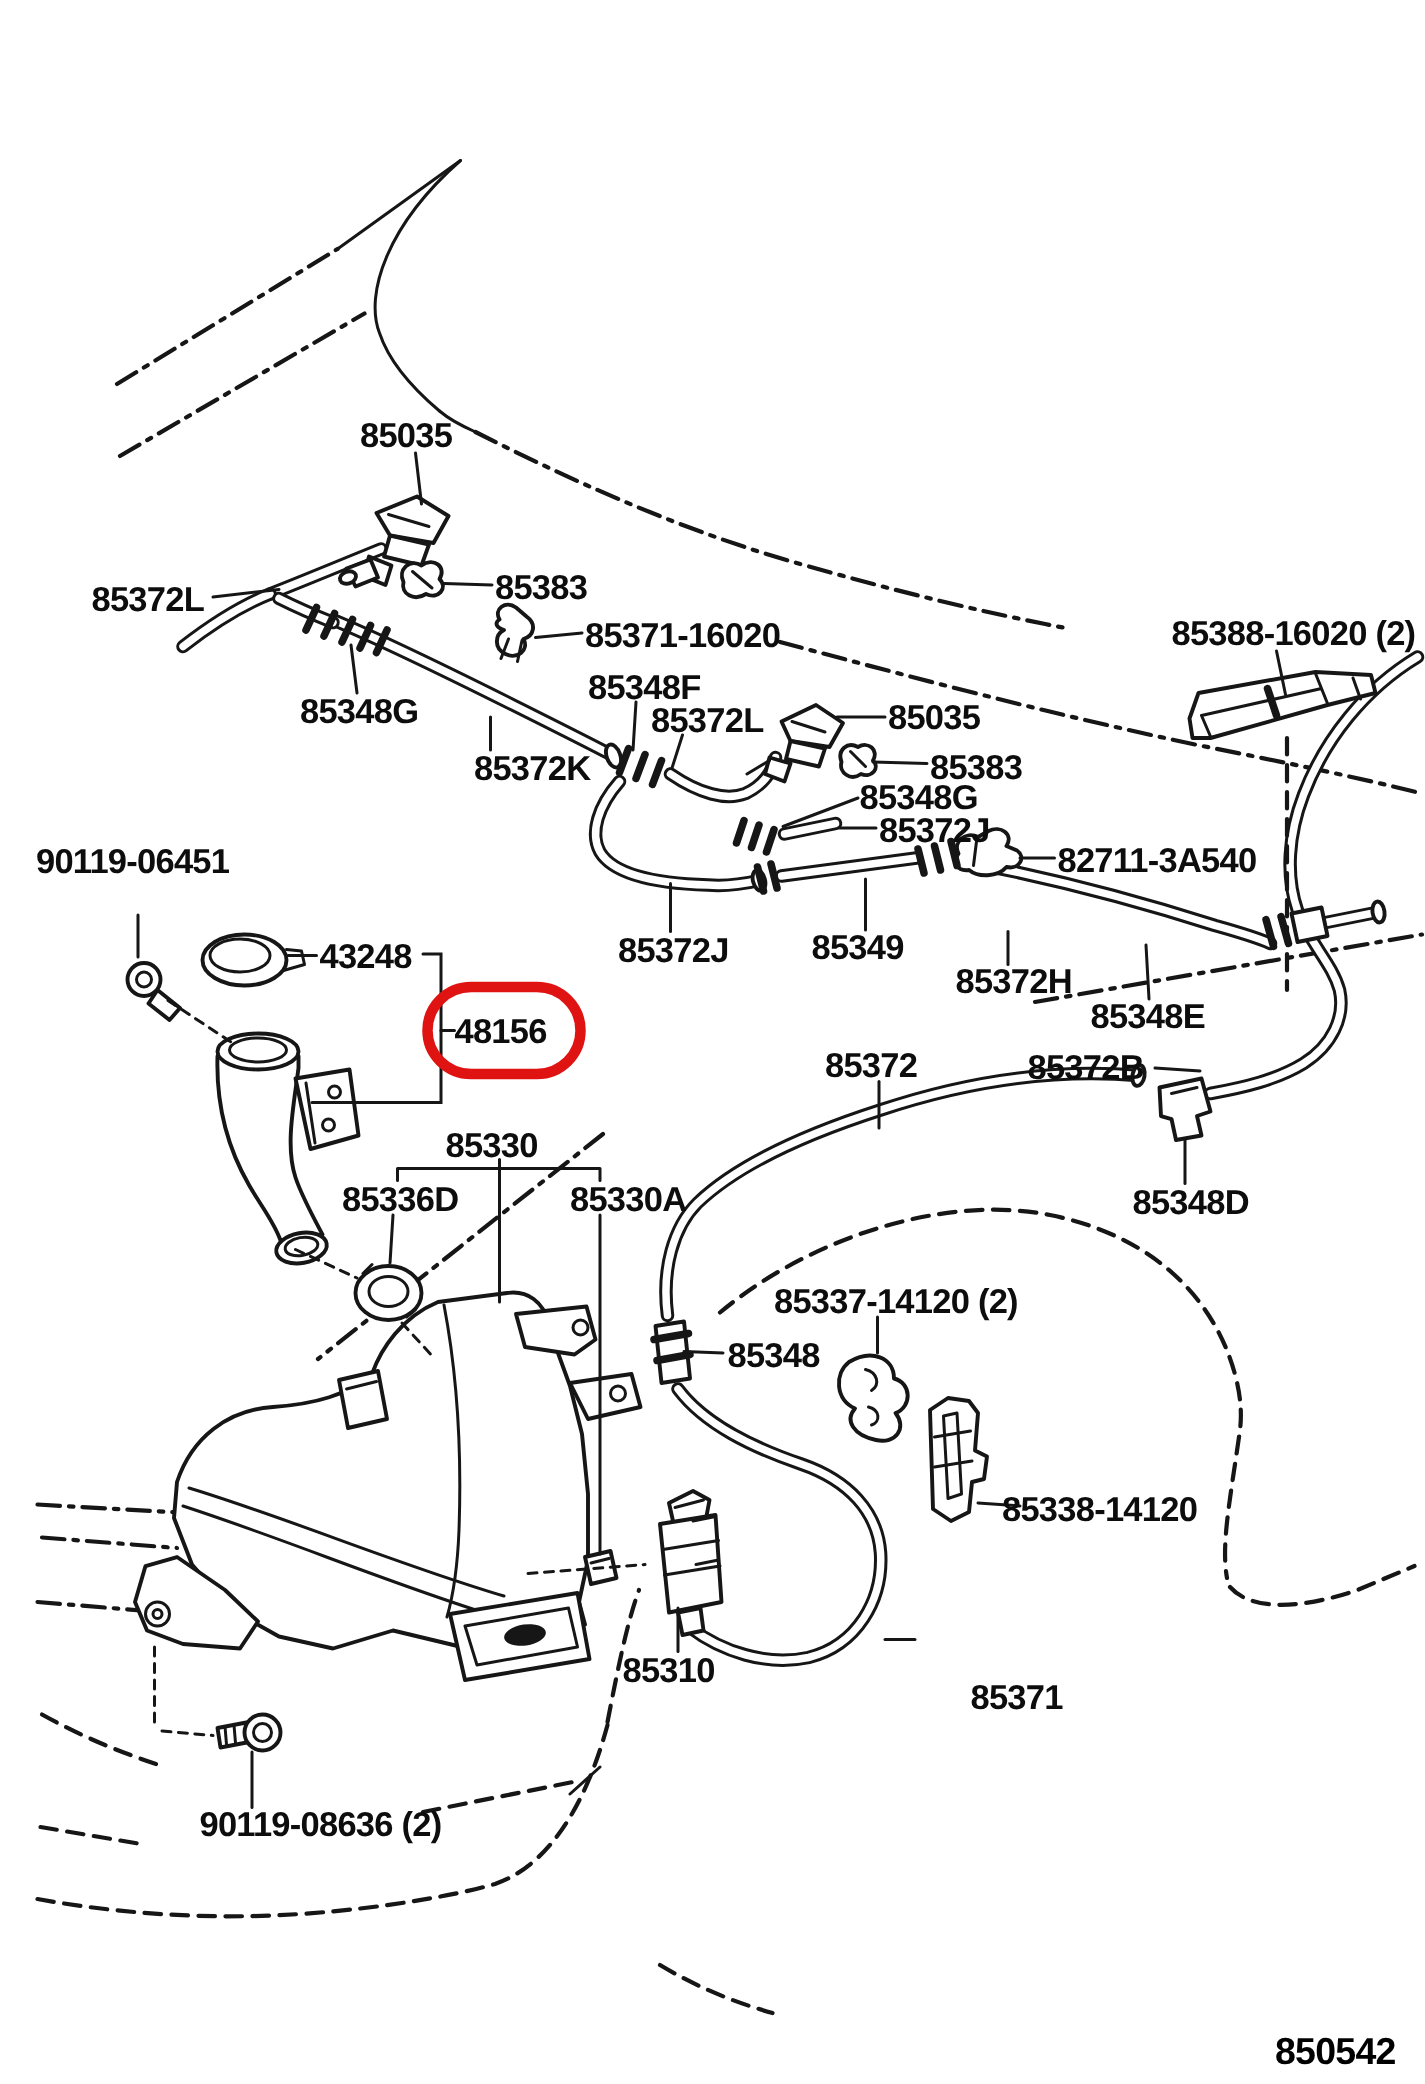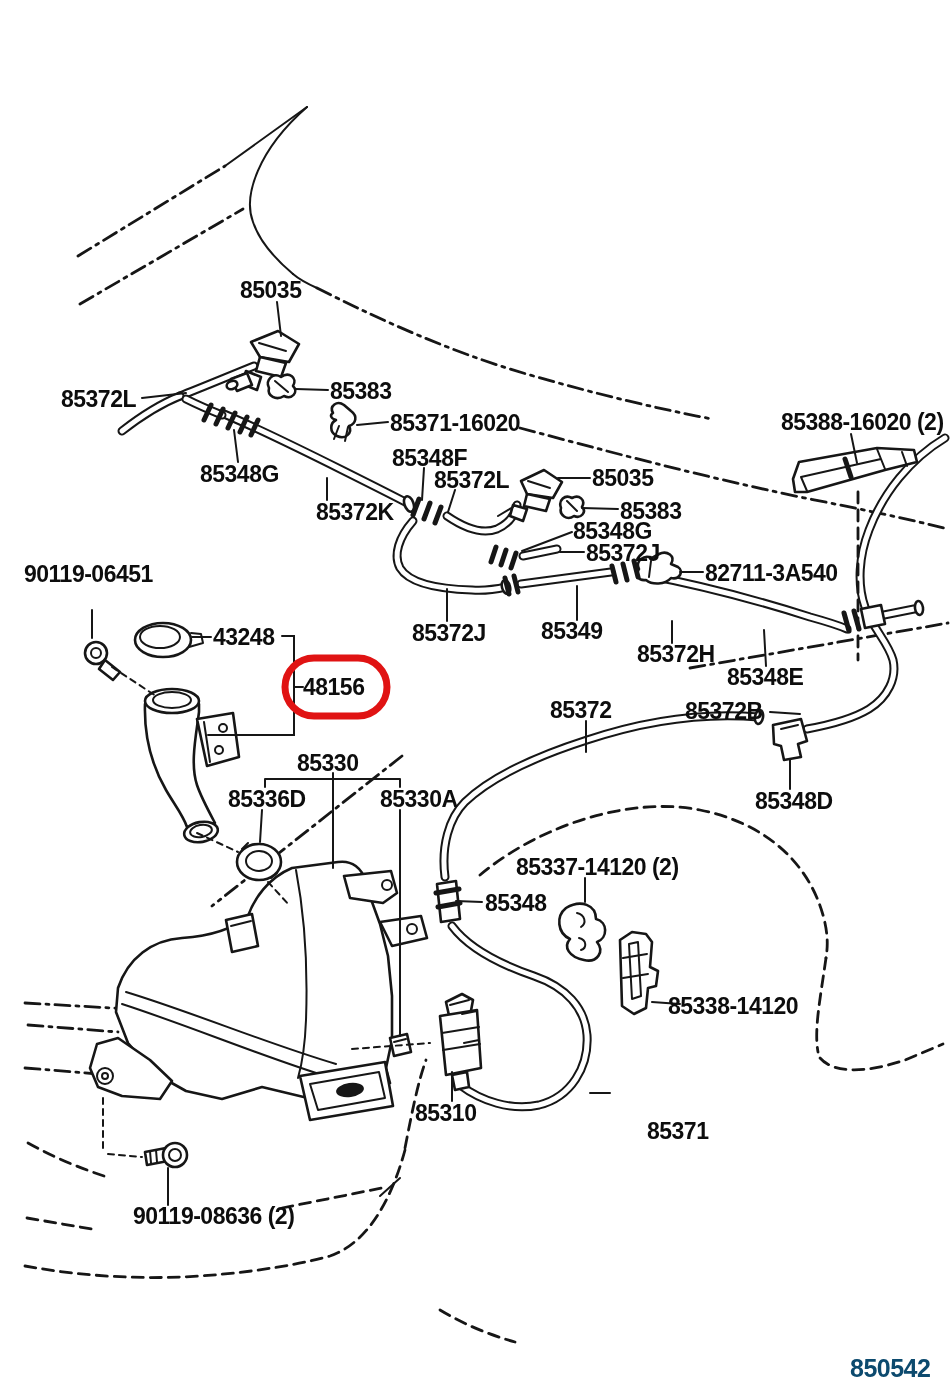--- a/index.html
+++ b/index.html
@@ -3,21 +3,21 @@
 <meta charset="utf-8">
 <style>
   html,body{margin:0;padding:0;background:#fff;}
   #stage{position:relative;width:950px;height:1389px;background:#fff;overflow:hidden;
          font-family:"Liberation Sans",sans-serif;}
   #stage svg{position:absolute;left:0;top:0;}
   #labels-layer{position:absolute;left:0;top:0;width:950px;height:1389px;text-align:right;}
   .part-label{position:absolute;font:bold 23px/1.0 "Liberation Sans",sans-serif;
               letter-spacing:-0.5px;color:#0d0d0d;white-space:nowrap;cursor:default;}
   #drawing-number{position:absolute;font:bold 25px/1.0 "Liberation Sans",sans-serif;
-              letter-spacing:-0.5px;color:#0c4a6e;}
+              letter-spacing:-0.5px;color:#000000;}
   
   .p   {fill:#ffffff;stroke:#161616;stroke-width:2.6;stroke-linejoin:round;}
   .ln  {fill:none;stroke:#161616;stroke-width:2;stroke-linejoin:round;stroke-linecap:round;}
   .ld  {fill:none;stroke:#161616;stroke-width:2;stroke-linecap:round;}
   .dd  {fill:none;stroke:#161616;stroke-width:2.8;stroke-dasharray:15 6 3 6;stroke-linecap:round;}
   .da  {fill:none;stroke:#161616;stroke-width:2.8;stroke-dasharray:11 7;stroke-linecap:round;}
   .ds  {fill:none;stroke:#161616;stroke-width:2;stroke-dasharray:6 5;stroke-linecap:round;}
   .ring{fill:none;stroke:#161616;stroke-width:5;stroke-linecap:round;}
   .tube-out{fill:none;stroke:#161616;stroke-width:9;stroke-linecap:round;}
   .tube-in {fill:none;stroke:#ffffff;stroke-width:5;stroke-linecap:round;}

